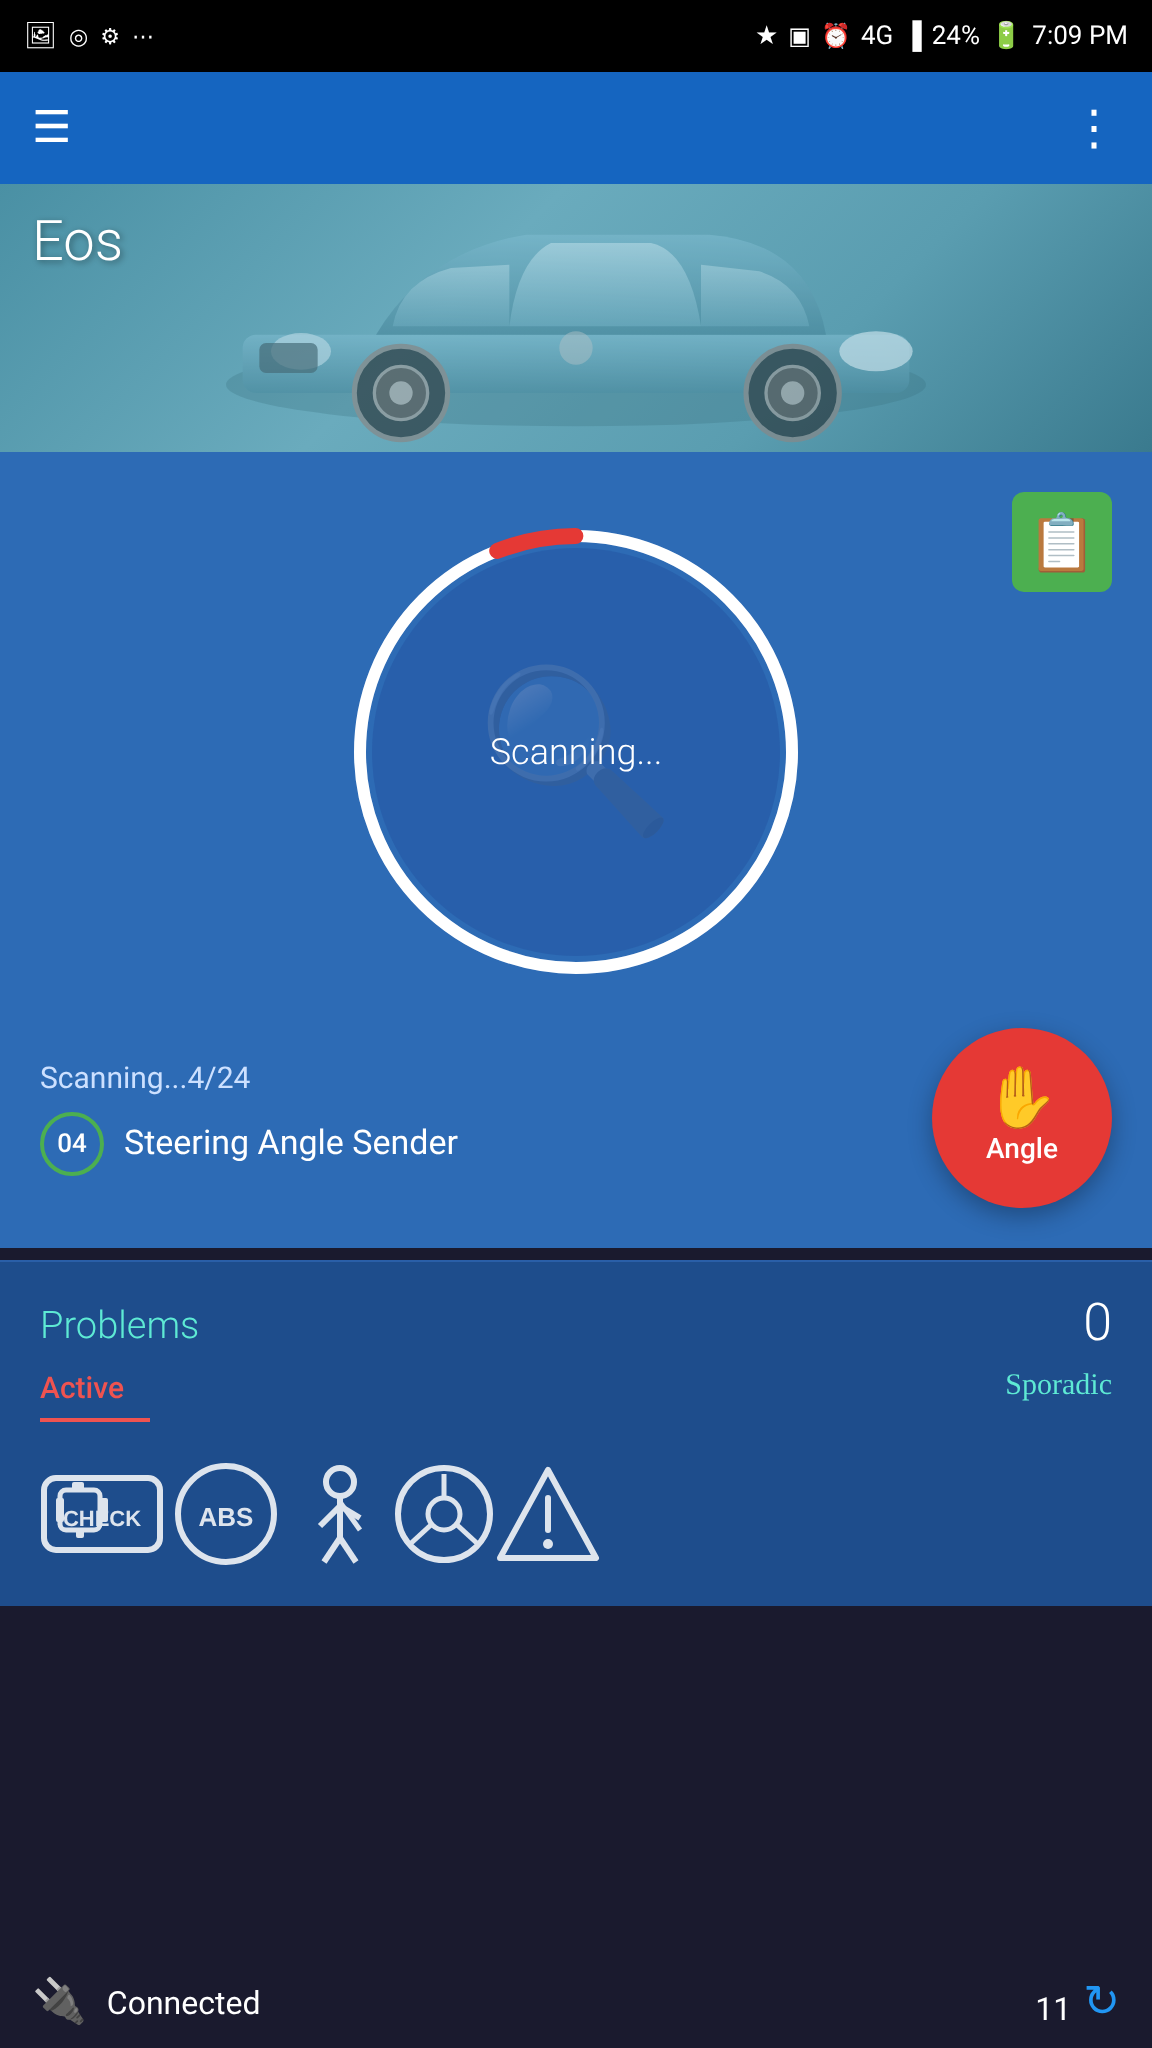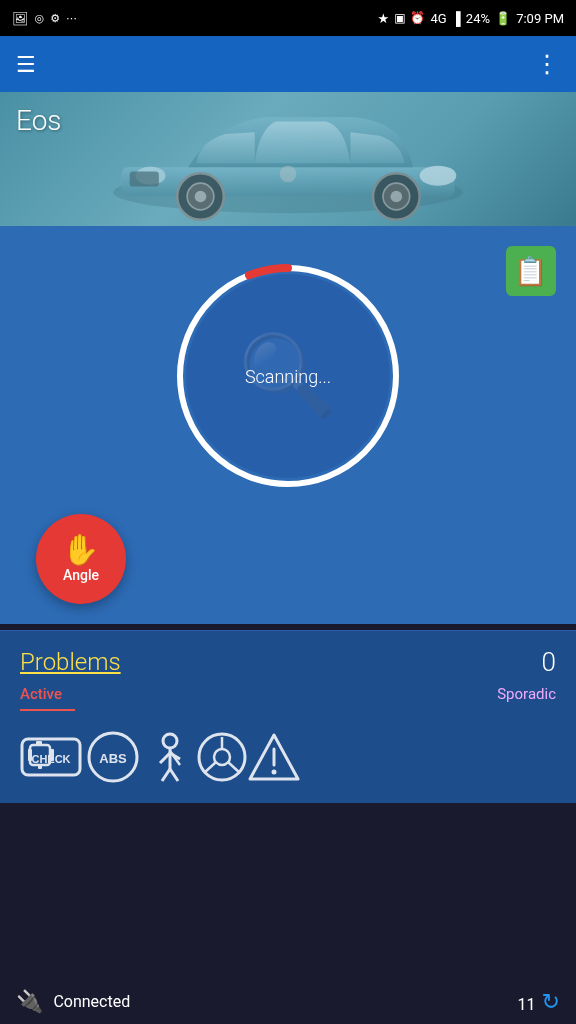--- a/index.html
+++ b/index.html
@@ -187,45 +187,45 @@
       padding: 16px 20px 12px 20px;
       margin-top: 6px;
     }
     .problems-header {
       display: flex;
       align-items: center;
       justify-content: space-between;
       margin-bottom: 8px;
     }
     .problems-title {
-      color: #fde047;
-      font-size: 24px;
+      color: #5eead4;
+      font-size: 19px;
       font-weight: 300;
-      text-decoration: underline;
     }
     .problems-count {
       color: #fff;
       font-size: 26px;
       font-weight: 300;
     }
     .problems-tabs {
       display: flex;
       justify-content: space-between;
       margin-bottom: 6px;
     }
     .tab-active {
       color: #ef5350;
       font-size: 15px;
       font-weight: 500;
       cursor: pointer;
     }
     .tab-inactive {
-      color: #f0abfc;
+      color: #5eead4;
       font-size: 15px;
       cursor: pointer;
+      font-family: Liberation Serif, serif;
     }
     .tab-underline {
       height: 2px;
       background: #ef5350;
       width: 55px;
       margin-bottom: 12px;
     }
 
     
     .warning-icons-row {
@@ -363,20 +363,27 @@
 
       <circle cx="120" cy="120" r="108" fill="none" stroke="#e53935" stroke-width="8" stroke-dasharray="40 638" stroke-dashoffset="-638" stroke-linecap="round" transform="rotate(-90 120 120)"></circle>
 
       <circle cx="120" cy="120" r="102" fill="rgba(30,70,150,0.3)"></circle>
     </svg>
 
     <span class="scanning-text-center">Scanning...</span>
   </div>
 
   <div class="scanning-status-row">
+    <div class="scanning-info">
+      <div class="scanning-progress-text">Scanning...4/24</div>
+      <div class="current-item-row">
+        <div class="item-number-badge">04</div>
+        <span class="item-name">Steering Angle Sender</span>
+      </div>
+    </div>
     <div class="stop-button">
       <span class="stop-hand-icon">✋</span>
       <span class="stop-label">Angle</span>
     </div>
   </div>
 </div>
 
 <div class="problems-section">
   <div class="problems-header">
     <span class="problems-title">Problems</span>

